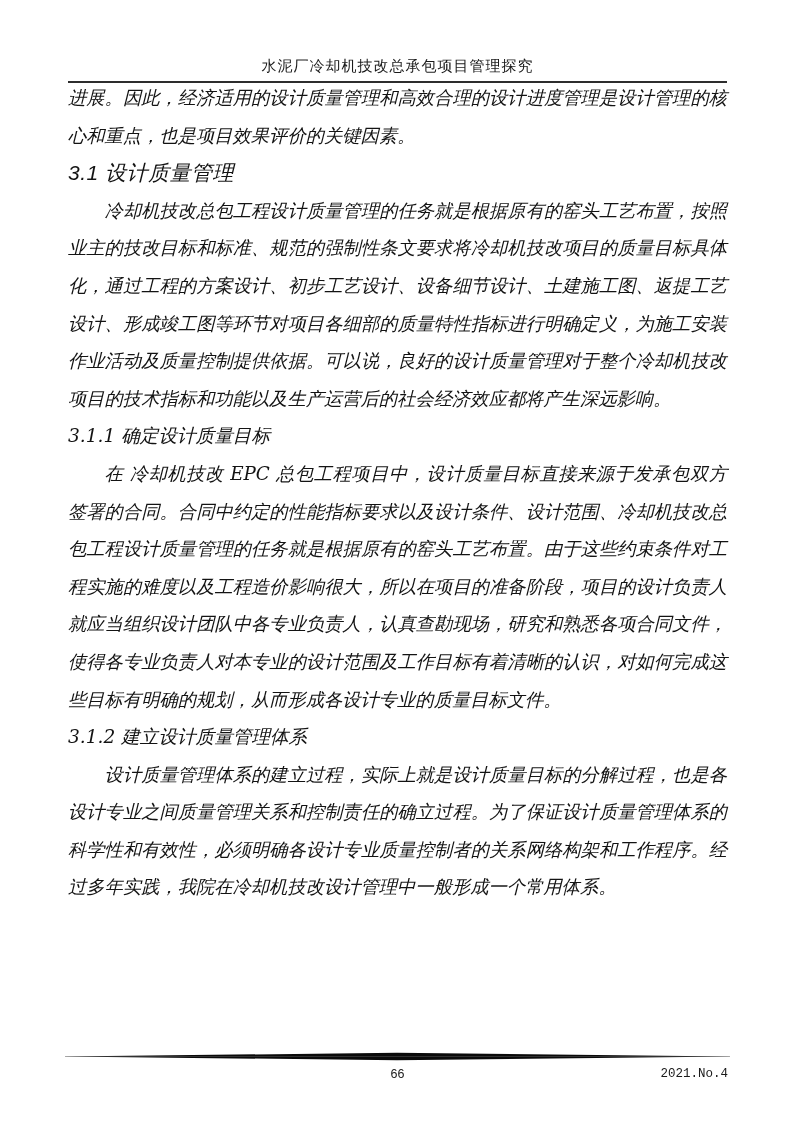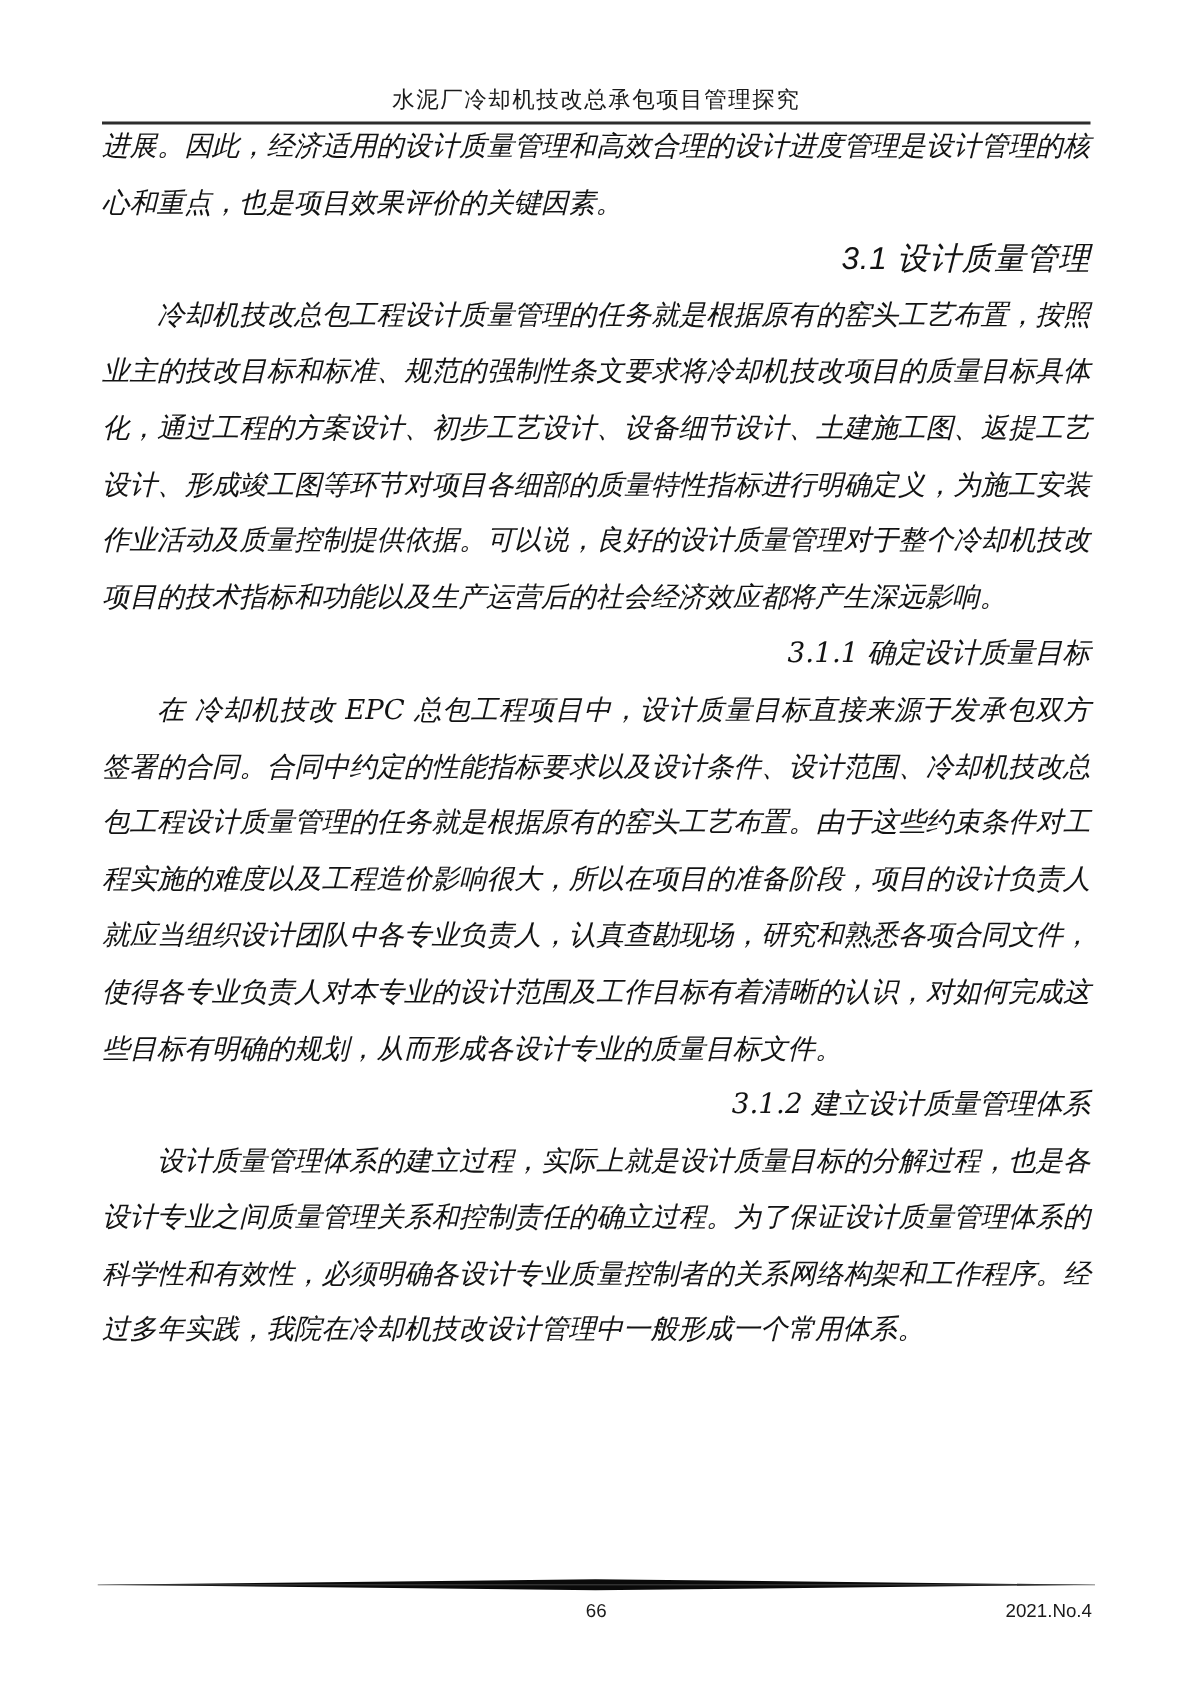--- a/index.html
+++ b/index.html
@@ -53,27 +53,27 @@
     font-weight: normal;
   }
   .para-indent {
     text-indent: 2em;
   }
   .h-main {
     font-family: "Liberation Sans", "DejaVu Sans", sans-serif;
     font-weight: 700;
     font-size: 21px;
     line-height: 37.6px;
-    text-align: right;
+    text-align: left;
     letter-spacing: 0.5px;
   }
   .h-sub {
     font-size: 18.6px;
     line-height: 37.6px;
-    text-align: right;
+    text-align: left;
   }
   
   .page-footer {
     position: absolute;
     left: 65px;
     right: 63px;
     top: 1052px;
   }
   .footer-ornament {
     display: block;
@@ -89,20 +89,21 @@
     color: #1a1a1a;
   }
   .footer-page-number {
     position: absolute;
     left: 50%;
     transform: translateX(-50%);
   }
   .footer-issue {
     position: absolute;
     right: 2px;
+    font-family: Liberation Mono, monospace;
   }
 </style>
 </head>
 <body>
 
 <div class="page">
 
   <header class="page-header">
     <div class="header-title">水泥厂冷却机技改总承包项目管理探究</div>
     <div class="header-rule"></div>

